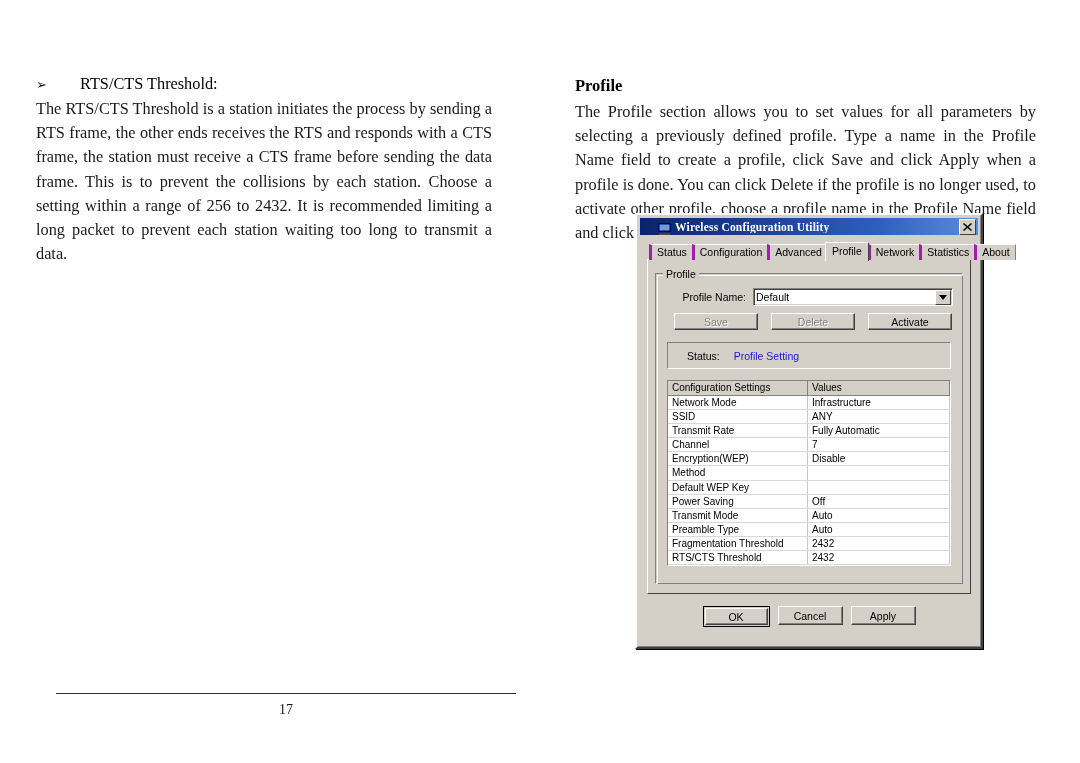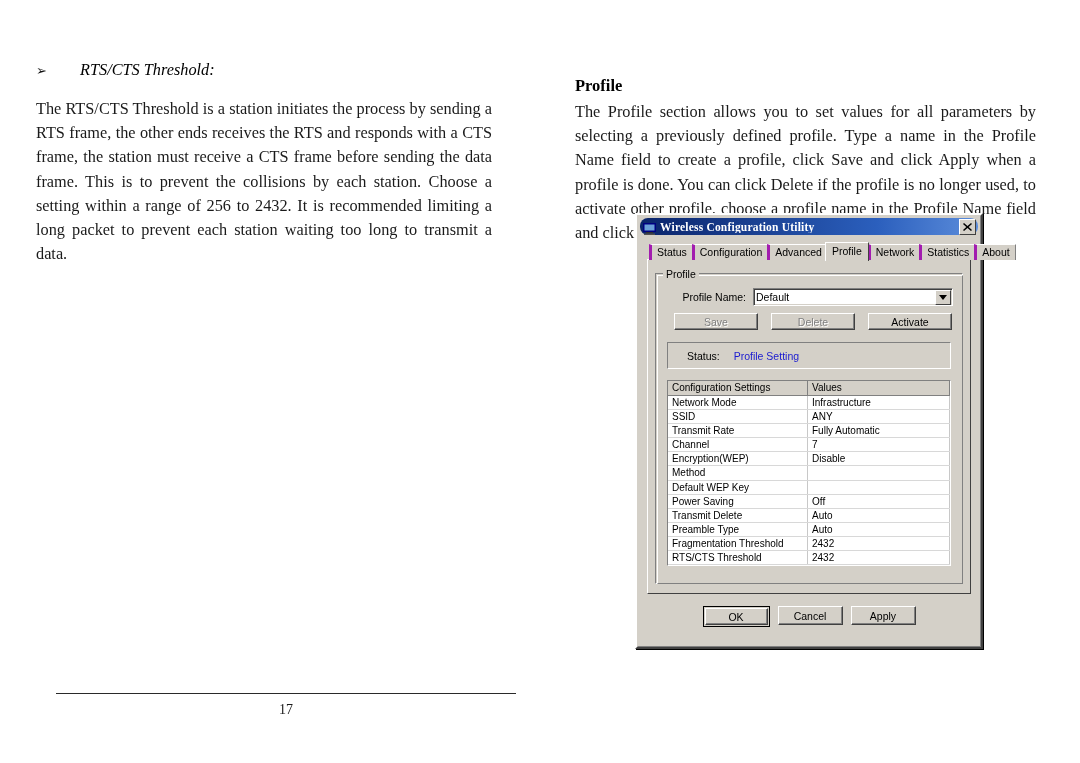--- a/index.html
+++ b/index.html
@@ -35,28 +35,27 @@
     font-family: "Liberation Serif", serif;
     font-size: 16.3px;
     line-height: 24.2px;
     text-align: justify;
     text-justify: inter-word;
     color: #1a1a1a;
     margin: 0;
   }
   .bullet-line {
     position: absolute;
-    top: 60px;
+    top: 70px;
     left: 0;
     width: 460px;
     font-family: "Liberation Serif", serif;
     font-size: 16.3px;
-    line-height: 20px;
+    line-height: 28px;
     white-space: nowrap;
-    font-style: italic;
   }
   .bullet-glyph {
     display: inline-block;
     width: 44px;
     font-family: "DejaVu Sans", sans-serif;
     font-size: 13px;
     color: #111;
   }
   .para-left {
     position: absolute;
@@ -121,22 +120,21 @@
     border-right: 1px solid #808080;
     border-bottom: 1px solid #808080;
     padding: 2px;
   }
 
   .titlebar {
     height: 17px;
     background: linear-gradient(to right, #0a246a 0%, #2b5fbd 70%, #5c8ddb 100%);
     display: flex;
     align-items: center;
-    padding: 0 2px 0 3px;
-    border-radius: 8px;
+    padding: 0 2px 0 18px;
   }
   .title-icon {
     width: 13px;
     height: 12px;
     margin-right: 4px;
     flex: 0 0 auto;
     display: block;
   }
   .title-text {
     color: #ffffff;
@@ -549,21 +547,21 @@
               </div>
               <div class="st-row">
                 <div class="col-setting">Default WEP Key</div>
                 <div class="col-value"></div>
               </div>
               <div class="st-row">
                 <div class="col-setting">Power Saving</div>
                 <div class="col-value">Off</div>
               </div>
               <div class="st-row">
-                <div class="col-setting">Transmit Delete</div>
+                <div class="col-setting">Transmit Mode</div>
                 <div class="col-value">Auto</div>
               </div>
               <div class="st-row">
                 <div class="col-setting">Preamble Type</div>
                 <div class="col-value">Auto</div>
               </div>
               <div class="st-row">
                 <div class="col-setting">Fragmentation Threshold</div>
                 <div class="col-value">2432</div>
               </div>

